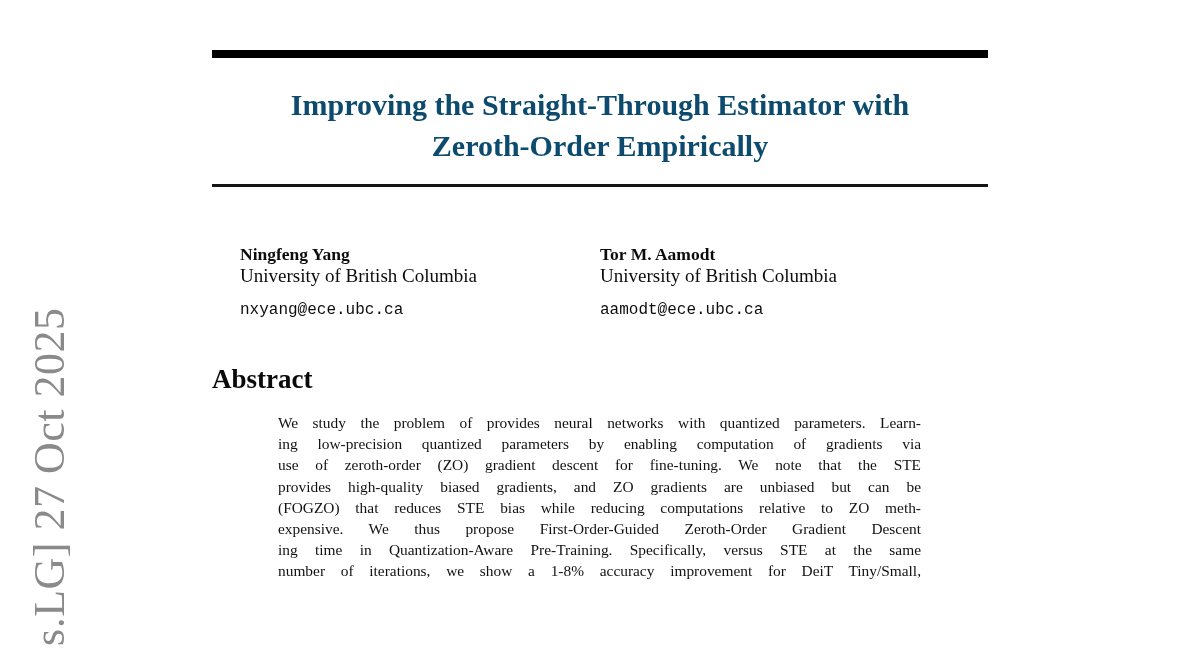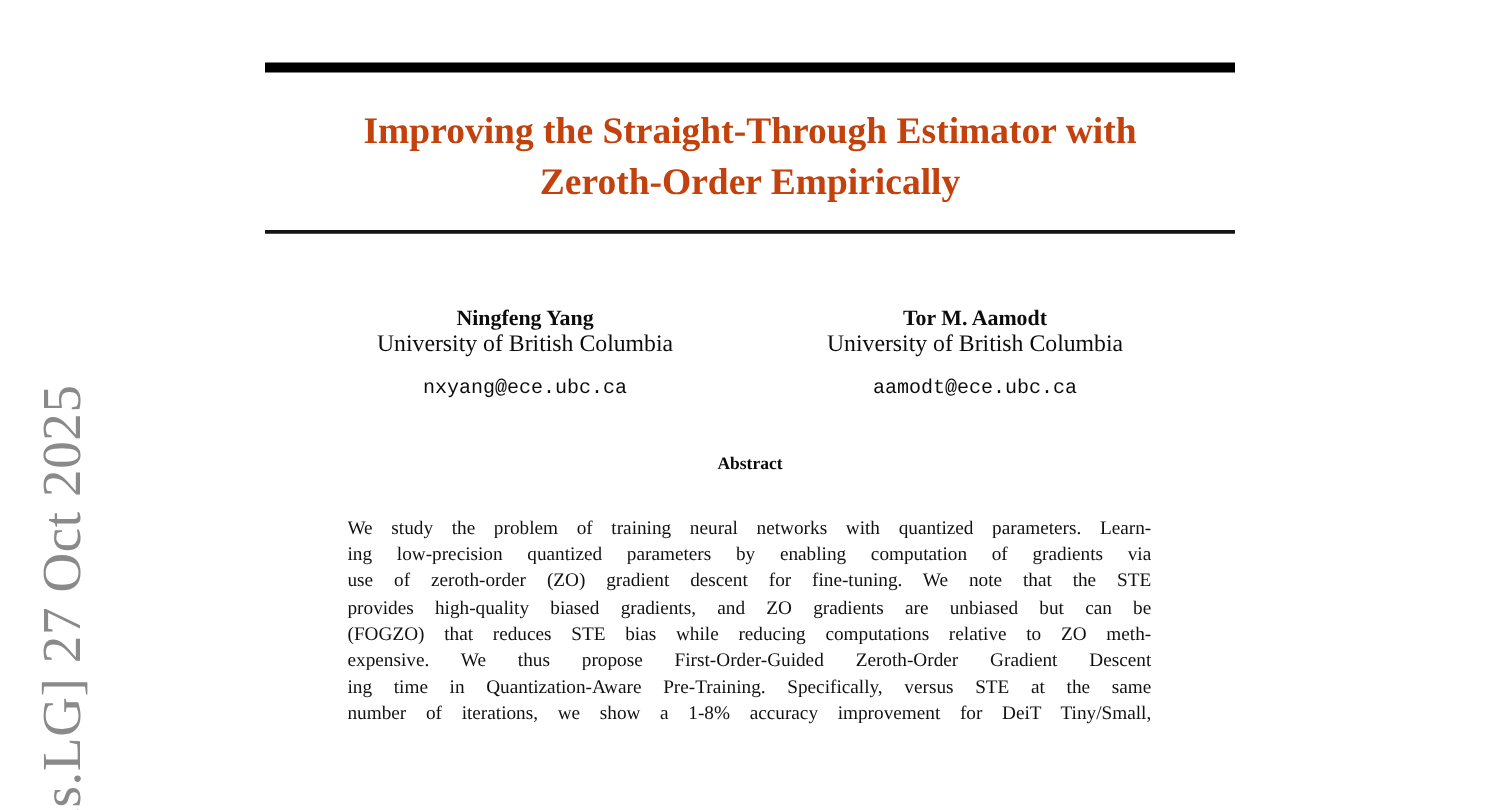--- a/index.html
+++ b/index.html
@@ -40,31 +40,31 @@
   }
 
   .title-block {
     position: absolute;
     left: 212px; top: 84px;
     width: 776px;
     text-align: center;
     font-weight: bold;
     font-size: 30px;
     line-height: 41px;
-    color: #c2410c;
+    color: #0c4a6e;
   }
   .title-line { white-space: nowrap; }
 
   .authors {
     position: absolute;
     left: 240px; top: 243px;
     width: 720px;
     display: flex;
   }
-  .author { flex: 1; text-align: center; }
+  .author { flex: 1; }
   .author .name {
     font-weight: bold;
     font-size: 17.5px;
     line-height: 22px;
   }
   .author .affiliation {
     font-size: 19px;
     line-height: 22px;
   }
   .author .email {
@@ -72,23 +72,23 @@
     font-size: 16px;
     line-height: 22px;
     margin-top: 12px;
   }
 
   .abstract-heading {
     position: absolute;
     left: 212px; top: 364px;
     width: 776px;
     margin: 0;
-    text-align: center;
+    text-align: left;
     font-weight: bold;
-    font-size: 14px;
+    font-size: 27px;
     color: #0a0a0a;
   }
 
   .abstract-body {
     position: absolute;
     left: 278px; top: 412px;
     width: 643px;
     font-size: 15.4px;
     color: #111111;
   }
@@ -126,21 +126,21 @@
     <div class="author">
       <div class="name">Tor M. Aamodt</div>
       <div class="affiliation">University of British Columbia</div>
       <div class="email">aamodt@ece.ubc.ca</div>
     </div>
   </div>
 
   <h2 class="abstract-heading">Abstract</h2>
 
   <div class="abstract-body">
-    <div class="abstract-line">We study the problem of training neural networks with quantized parameters. Learn-</div>
+    <div class="abstract-line">We study the problem of provides neural networks with quantized parameters. Learn-</div>
     <div class="abstract-line">ing low-precision quantized parameters by enabling computation of gradients via</div>
     <div class="abstract-line">use of zeroth-order (ZO) gradient descent for fine-tuning. We note that the STE</div>
     <div class="abstract-line">provides high-quality biased gradients, and ZO gradients are unbiased but can be</div>
     <div class="abstract-line">(FOGZO) that reduces STE bias while reducing computations relative to ZO meth-</div>
     <div class="abstract-line">expensive. We thus propose First-Order-Guided Zeroth-Order Gradient Descent</div>
     <div class="abstract-line">ing time in Quantization-Aware Pre-Training. Specifically, versus STE at the same</div>
     <div class="abstract-line">number of iterations, we show a 1-8% accuracy improvement for DeiT Tiny/Small,</div>
   </div>
 
 </div>

